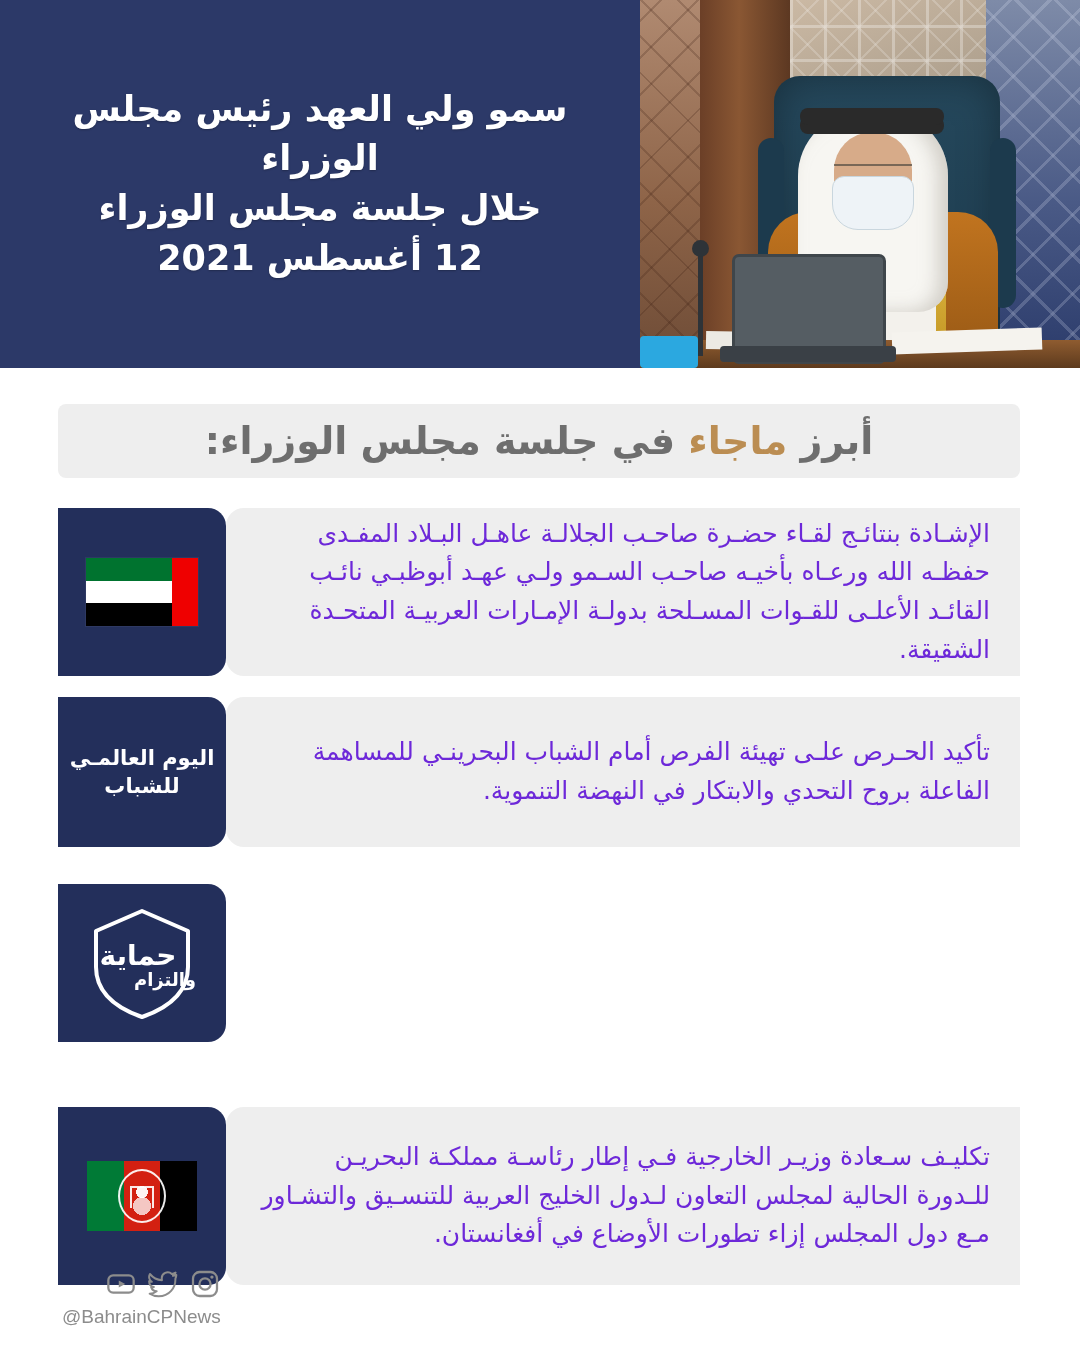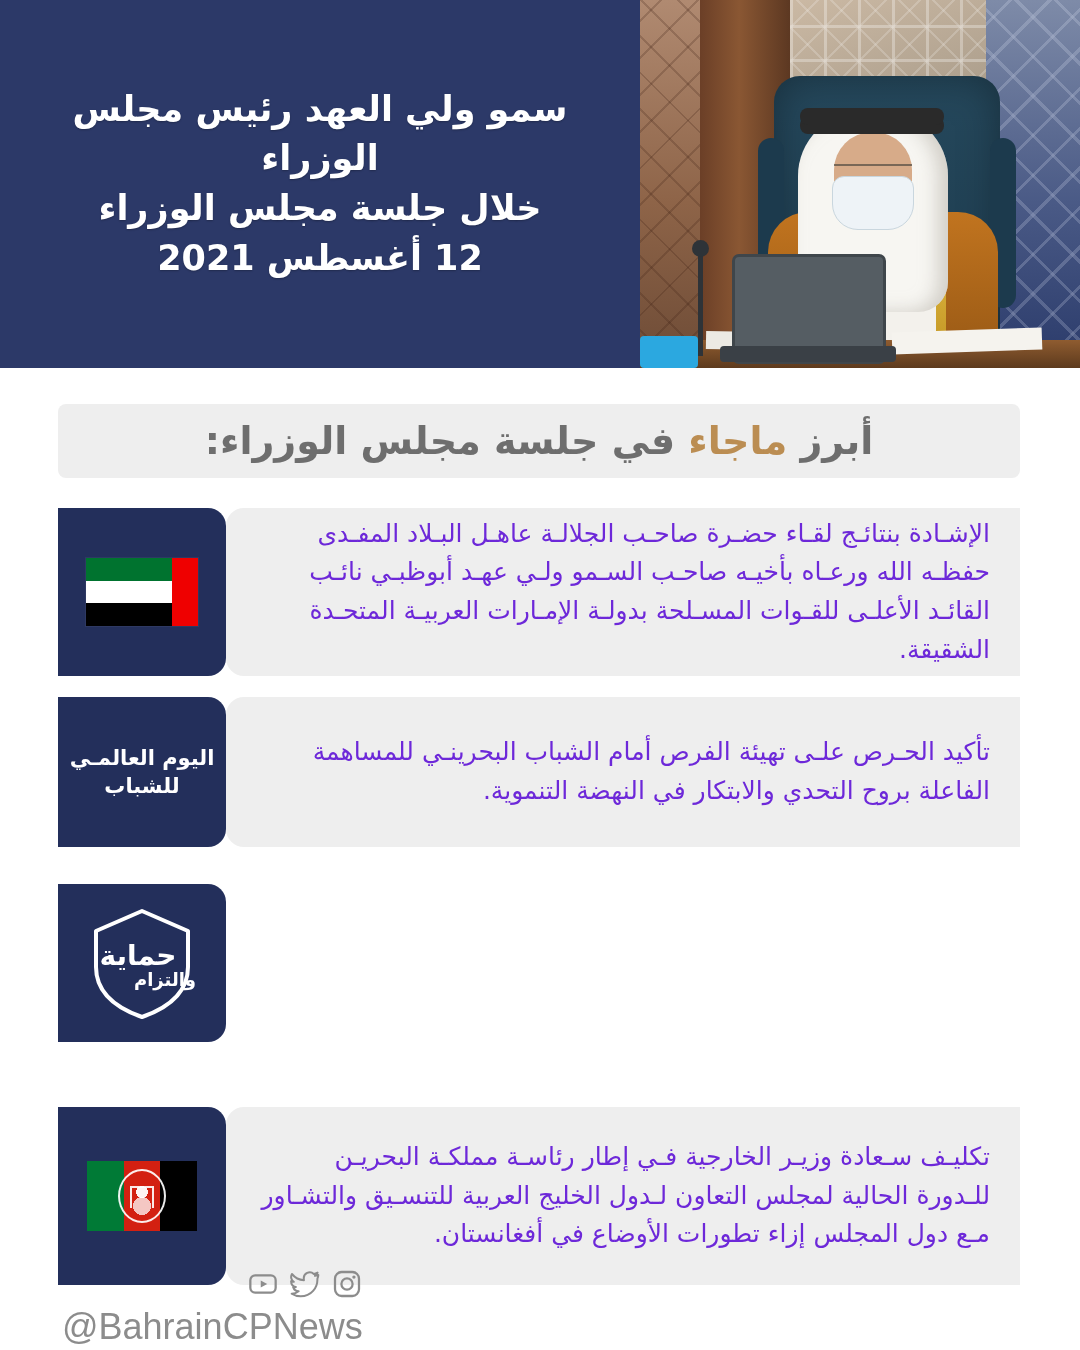--- a/index.html
+++ b/index.html
@@ -175,21 +175,21 @@
   }
   .flag-afg .emblem::after{
     content:"";position:absolute;left:50%;top:30%;transform:translateX(-50%);
     width:20px;height:20px;border:2px solid rgba(255,255,255,.9);border-bottom:none;
   }
 
   
   .footer{position:absolute;left:62px;top:1268px;}
   .social{display:flex;flex-direction:row;gap:10px;align-items:center;}
   .social svg{display:block;}
-  .handle{margin-top:6px;font-size:36px;color:#8c8c8c;direction:ltr;text-align:left;
+  .handle{margin-top:6px;font-size:19px;color:#8c8c8c;direction:ltr;text-align:left;
     font-family:"Liberation Sans",sans-serif;}
 </style>
 </head>
 <body>
 
 <div class="header">
 
   <div class="photo">
     <div class="ph-wallL"></div>
     <div class="ph-pillar"></div>

